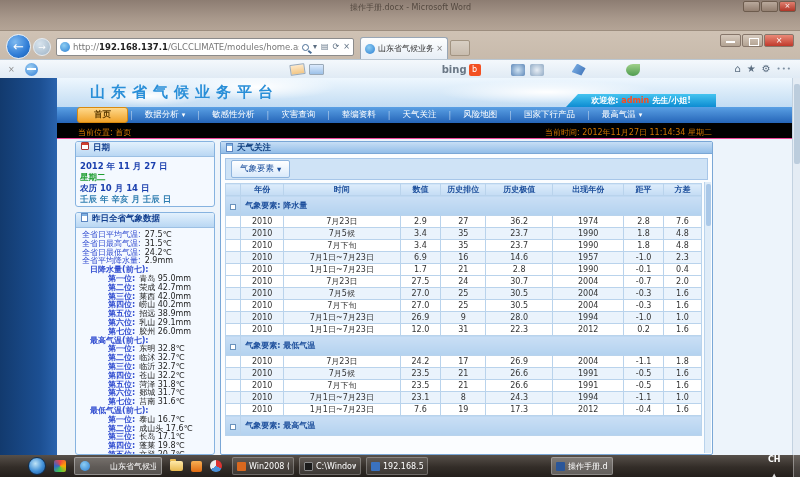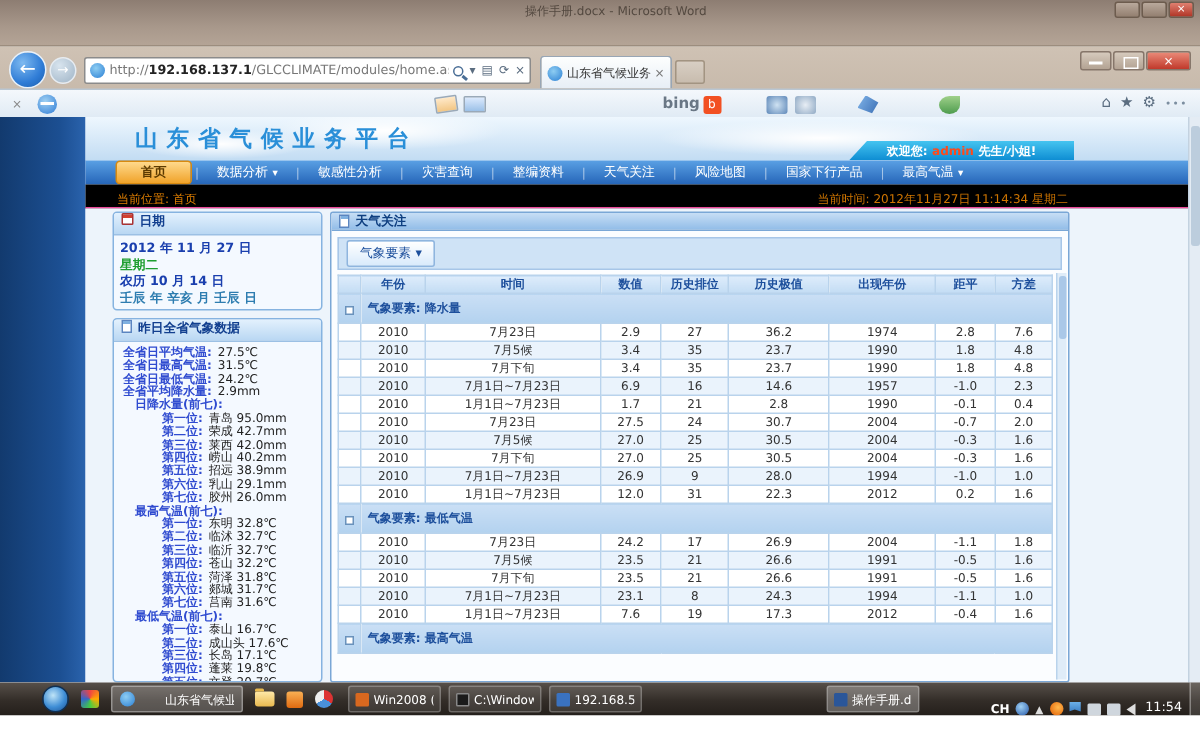--- a/index.html
+++ b/index.html
@@ -111,21 +111,21 @@
   .sp-title { font-size:8.5px; font-weight:bold; color:#123f8f; }
   .cal-ic { width:8px; height:8px; border:1px solid #a33; background:linear-gradient(#d2402f 35%,#fff 35%); border-radius:1px; }
   .doc-ic { width:7px; height:9px; background:#fff; border:1px solid #5b85c0; box-shadow:inset 0 2px #7fb0e0; }
   .cal-body { padding:4px 12px 0 4px; text-align:left; }
   .cal-line { font-size:8.5px; line-height:11px; font-weight:bold; }
   .cal-l1,.cal-l3 { color:#1a3fae; }
   .cal-l2 { color:#1f9e30; }
   .cal-l4 { color:#2e7db0; }
   .wx-body { padding:3px 2px 0 6px; }
   .stat-row,.rank-row,.rank-title { height:8.8px; line-height:8.8px; font-size:8px; white-space:nowrap; }
-  .s-label { color:#2f4bd0; font-weight:bold; }
+  .s-label { color:#2f4bd0; font-weight:normal; }
   .s-value { color:#222; margin-left:4px; }
   .rank-title { color:#2f4bd0; font-weight:bold; margin-left:8px; }
   .rank-row { margin-left:26px; }
   .r-label { color:#2f4bd0; font-weight:bold; }
   .r-value { color:#222; margin-left:4px; }
 
   
   .main-panel { position:absolute; left:163px; top:2px; width:493px; height:314px;
     background:#fbfdff; border:1px solid #7aa7d6; border-radius:2px; overflow:hidden; }
   .mp-head { height:12px; background:linear-gradient(#c7def5,#92bde8); border-bottom:1px solid #7aa7d6;
@@ -168,21 +168,21 @@
   .qk-orange { width:11px; height:11px; margin-left:8px; background:linear-gradient(#f9b054,#e06a10); border-radius:2px; flex:0 0 auto; }
   .qk-round { width:12px; height:12px; margin-left:8px; border-radius:50%; background:conic-gradient(#d33 0 33%,#4a90d9 33% 66%,#eee 66%); flex:0 0 auto; }
   .tb-buttons { display:flex; align-items:center; margin-left:10px; }
   .tb-btn { display:flex; align-items:center; gap:3px; height:18px; padding:2px 4px; margin-right:5px;
     background:rgba(255,255,255,.10); border:1px solid rgba(255,255,255,.25); border-radius:2px; max-width:62px; overflow:hidden; }
   .tb-btn:nth-child(4) { margin-left:118px; background:rgba(255,255,255,.28); }
   .tb-ic { width:9px; height:9px; flex:0 0 auto; border-radius:1px; }
   .ic0 { background:#d8681f; } .ic1 { background:#1b1b1b; border:1px solid #888; }
   .ic2 { background:#3a72c0; } .ic3 { background:#2a5699; }
   .tb-txt { font-size:8px; color:#fff; white-space:nowrap; overflow:hidden; }
-  .tray { position:absolute; right:12px; top:0; height:22px; display:flex; align-items:flex-end; gap:4px; }
+  .tray { position:absolute; right:12px; top:0; height:22px; display:flex; align-items:center; gap:4px;flex-direction:column; }
   .tray-lang { font-size:8px; color:#fff; font-weight:bold; }
   .tray-ic { width:9px; height:9px; border-radius:50%; }
   .t-globe { background:radial-gradient(circle at 40% 35%,#9fd0f2,#2456a8); }
   .t-up { color:#ddd; font-size:7px; }
   .t-ff { background:radial-gradient(circle at 60% 40%,#ffb84d,#e05a00); }
   .t-flag { width:8px; height:9px; background:linear-gradient(#6cb0e8,#2a6db8); clip-path:polygon(0 0,100% 0,100% 70%,50% 55%,0 70%); }
   .t-sq { width:9px; height:8px; background:#cfd6dd; border-radius:1px; }
   .t-spk { width:0; height:0; border-top:4px solid transparent; border-bottom:4px solid transparent; border-right:6px solid #ddd; }
   .tray-clock { font-size:8.5px; color:#fff; margin-left:3px; }
   .show-desktop { position:absolute; right:0; top:0; width:7px; height:22px; background:rgba(255,255,255,.12); border-left:1px solid rgba(255,255,255,.35); }

